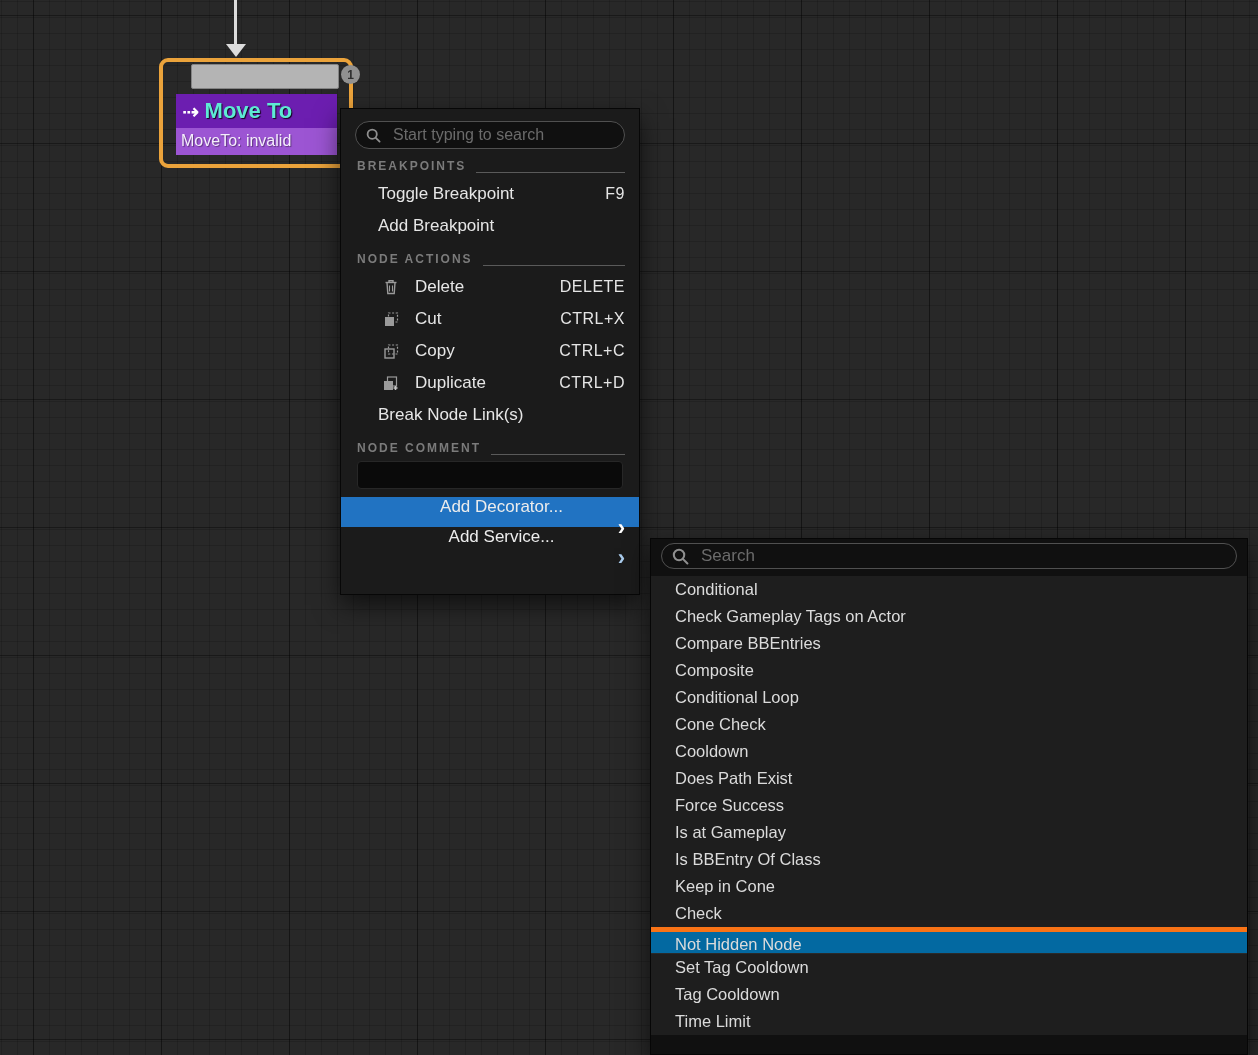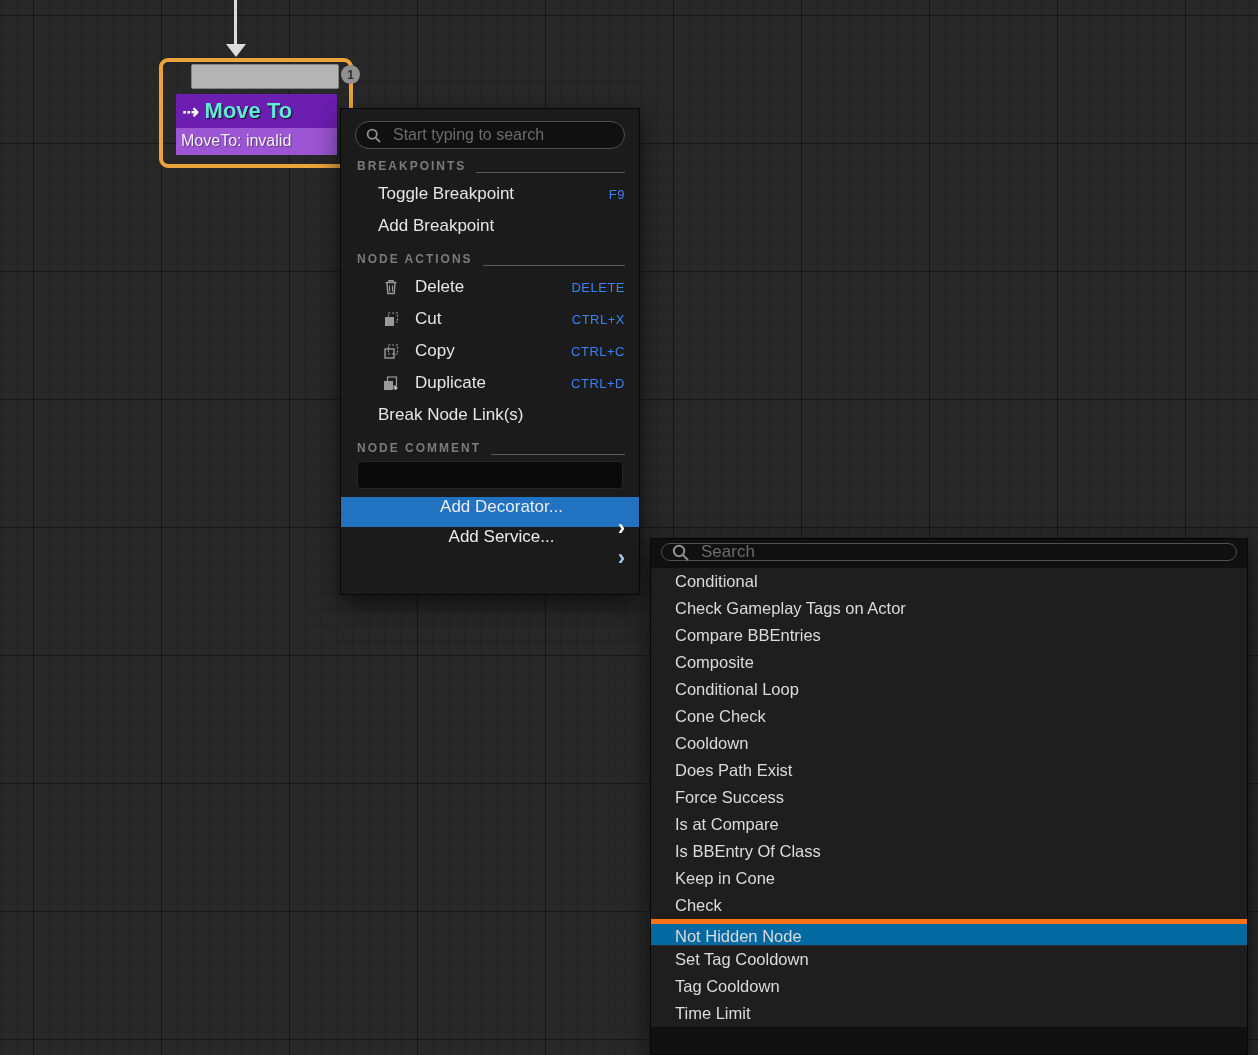--- a/index.html
+++ b/index.html
@@ -50,40 +50,40 @@
     color:#cfcfcf; font-size:16px; }
   .pill input::placeholder{ color:#6b6b6b; }
 
   .sect{ display:flex; align-items:flex-end; gap:10px; margin:10px 14px 5px 16px; }
   .sect .txt{ color:#7b7b7b; font-size:12px; font-weight:700; letter-spacing:2px; white-space:nowrap; }
   .sect .rule{ flex:1; height:1px; background:#5a5a5a; }
 
   .mrow{ height:32px; display:flex; align-items:center; padding:0 14px 0 37px;
     color:#E6E6E6; font-size:17px; cursor:default; }
   .mrow .lbl{ flex:1; white-space:nowrap; }
-  .mrow .sc{ color:#3b82f6; font-size:13px; letter-spacing:.5px; }
+  .mrow .sc{ color:#e5e5e5; font-size:16px; letter-spacing:.5px; }
   .mrow.icon-row{ padding-left:42px; }
   .mrow .mi{ width:16px; height:16px; margin-right:16px; flex:none;
     display:flex; align-items:center; justify-content:center; }
 
   .comment-box{ margin:6px 16px 8px; height:28px; background:#0a0a0a;
     border:1px solid #272727; border-radius:4px; padding:0 8px; display:flex; align-items:center; }
   .comment-box input{ width:100%; background:transparent; border:none; outline:none;
     color:#dddddd; font-size:15px; }
 
   .subrow{ height:30px; display:flex; align-items:center; padding:0 14px 0 37px;
     color:#ECECEC; font-size:17px; cursor:default;flex-direction:column; }
   .subrow.sel{ background:#2173C2; }
   .subrow .arr{ margin-left:auto; font-size:22px; line-height:1; color:#A9CBEC; font-weight:700; }
   .subrow.sel .arr{ color:#ffffff; }
 
   
   .dm{ position:absolute; left:650px; top:538px; width:598px; height:517px;
     background:#101010; border:1px solid #060606; box-shadow:0 10px 24px rgba(0,0,0,.6); }
-  .dm .pill{ margin:4px 10px 0; height:18px; padding:8px 10px; }
+  .dm .pill{ margin:4px 10px 0; height:26px; padding:8px 10px; }
   .dm .pill input{ font-size:17px; }
   .dm-list{ margin-top:7px; background:#1E1E1E; }
   .dm-item{ height:27px; line-height:27px; padding-left:24px; color:#DBDBDB; font-size:16.5px;
     cursor:default; white-space:nowrap; }
   .dm-item.hl{ background:#0369a1; border-top:5px solid #f97316; border-bottom:1px solid #2a2a2a; line-height:25px; }
 </style>
 </head>
 <body>
 
 <div class="canvas">
@@ -213,21 +213,21 @@
     <div class="dm-list">
       <div class="dm-item">Conditional</div>
       <div class="dm-item">Check Gameplay Tags on Actor</div>
       <div class="dm-item">Compare BBEntries</div>
       <div class="dm-item">Composite</div>
       <div class="dm-item">Conditional Loop</div>
       <div class="dm-item">Cone Check</div>
       <div class="dm-item">Cooldown</div>
       <div class="dm-item">Does Path Exist</div>
       <div class="dm-item">Force Success</div>
-      <div class="dm-item">Is at Compare</div>
+      <div class="dm-item">Is at Gameplay</div>
       <div class="dm-item">Is BBEntry Of Class</div>
       <div class="dm-item">Keep in Cone</div>
       <div class="dm-item">Check</div>
       <div class="dm-item hl">Not Hidden Node</div>
       <div class="dm-item">Set Tag Cooldown</div>
       <div class="dm-item">Tag Cooldown</div>
       <div class="dm-item">Time Limit</div>
     </div>
   </div>
 

